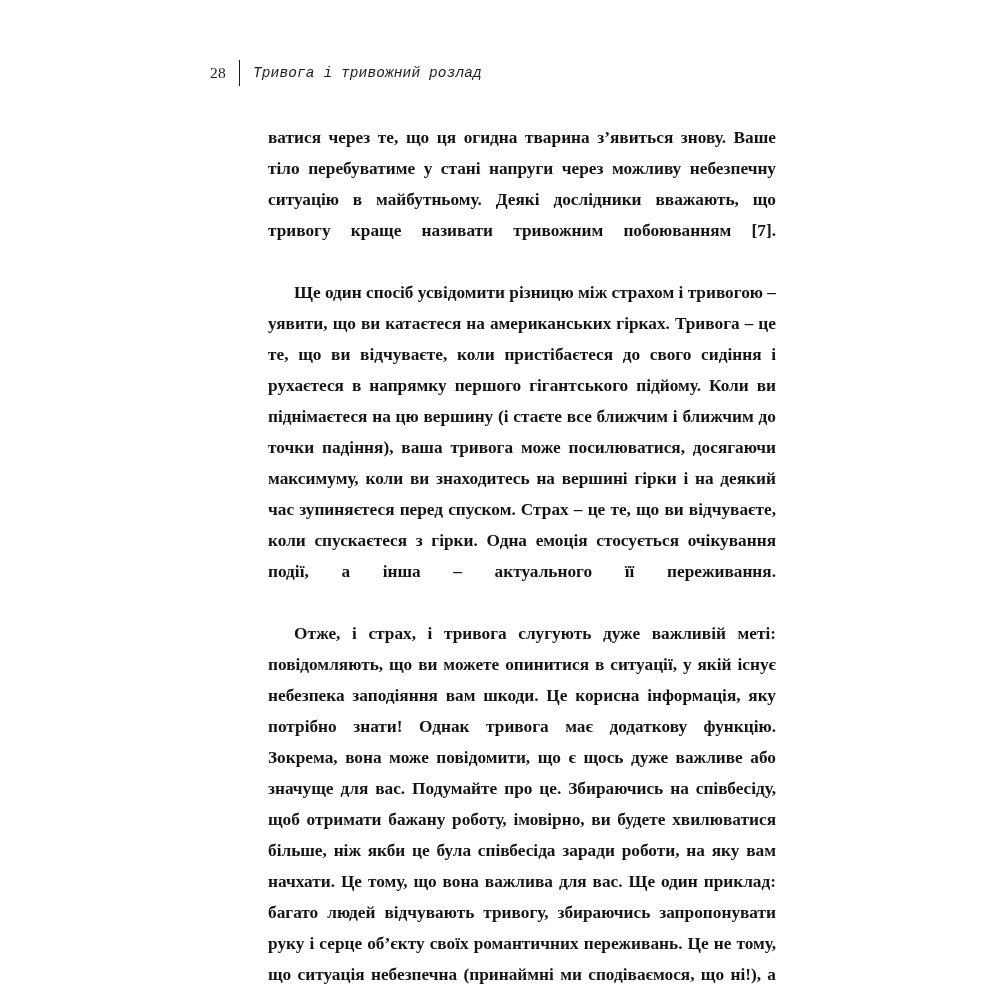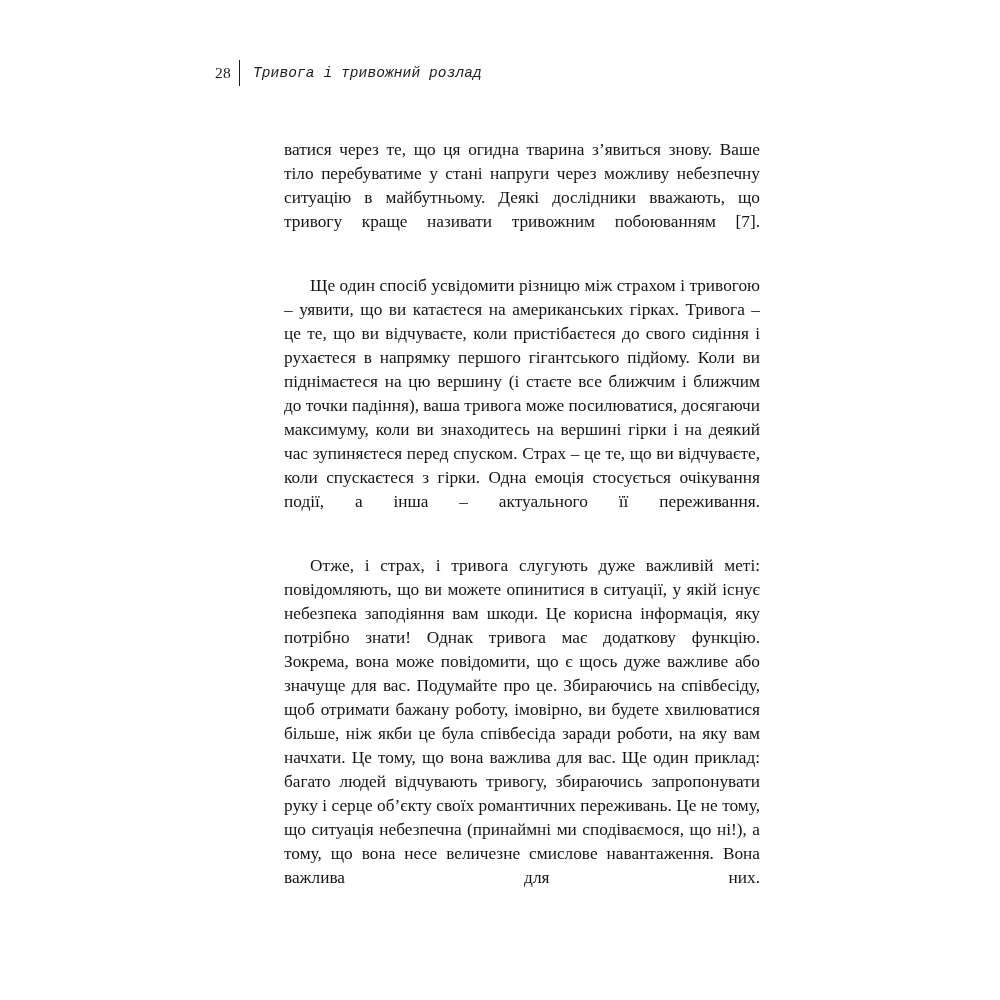--- a/index.html
+++ b/index.html
@@ -27,21 +27,21 @@
     display: flex;
     align-items: center;
     height: 26px;
   }
   .folio {
     font-family: "Liberation Serif", serif;
     font-size: 15.5px;
     color: #1c1c1c;
     letter-spacing: 0.2px;
     width: 26px;
-    text-align: right;
+    text-align: center;
   }
   .header-rule {
     width: 1px;
     height: 26px;
     background: #1c1c1c;
     margin-left: 8px;
     margin-right: 13px;
   }
   .running-title {
     font-family: Liberation Mono, monospace;
@@ -51,27 +51,28 @@
     letter-spacing: 0.1px;
     white-space: nowrap;
   }
   .body-col {
     position: absolute;
     top: 122px;
     left: 268px;
     width: 508px;
   }
   p.para {
-    margin: 16px;
+    margin: 0;
     font-size: 17.3px;
-    line-height: 24px;
+    line-height: 31px;
     text-align: justify;
     text-justify: inter-word;
     color: #141414;
     hyphens: manual;
+    font-weight: bold;
   }
   p.para.indent {
     text-indent: 26px;
   }
   
   p.para::after {
     content: "";
     display: inline-block;
     width: 100%;
   }

